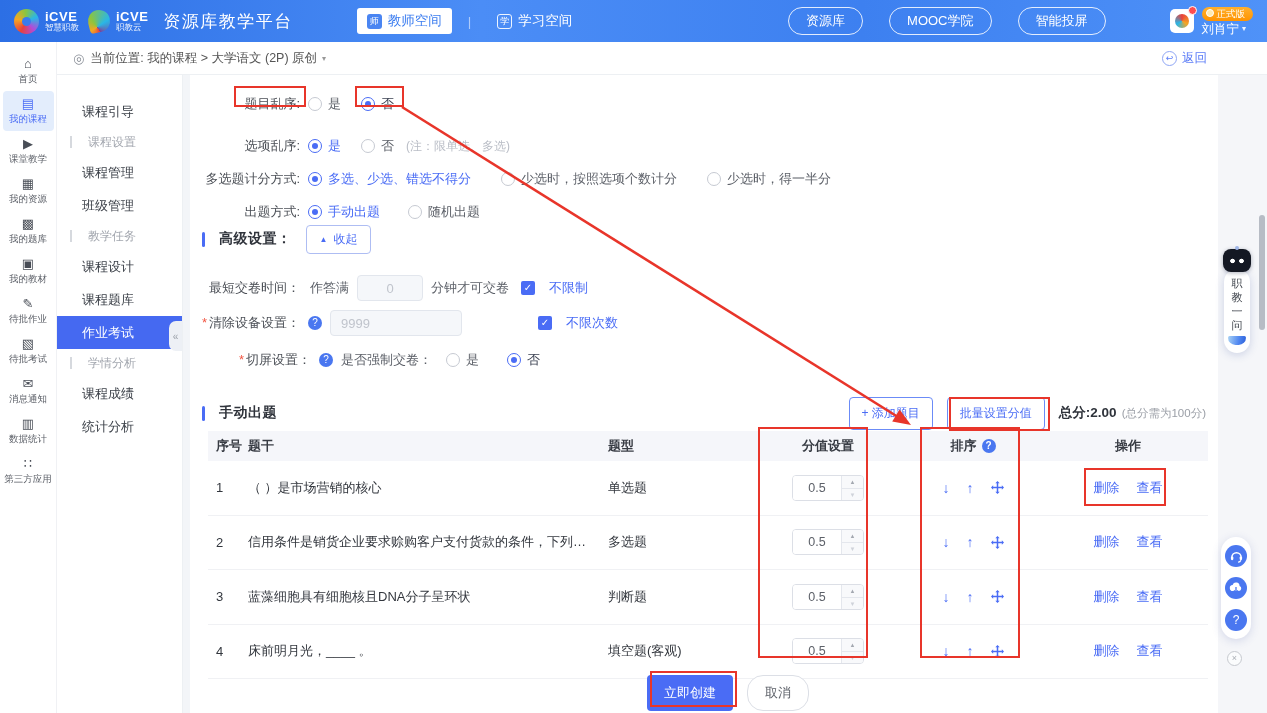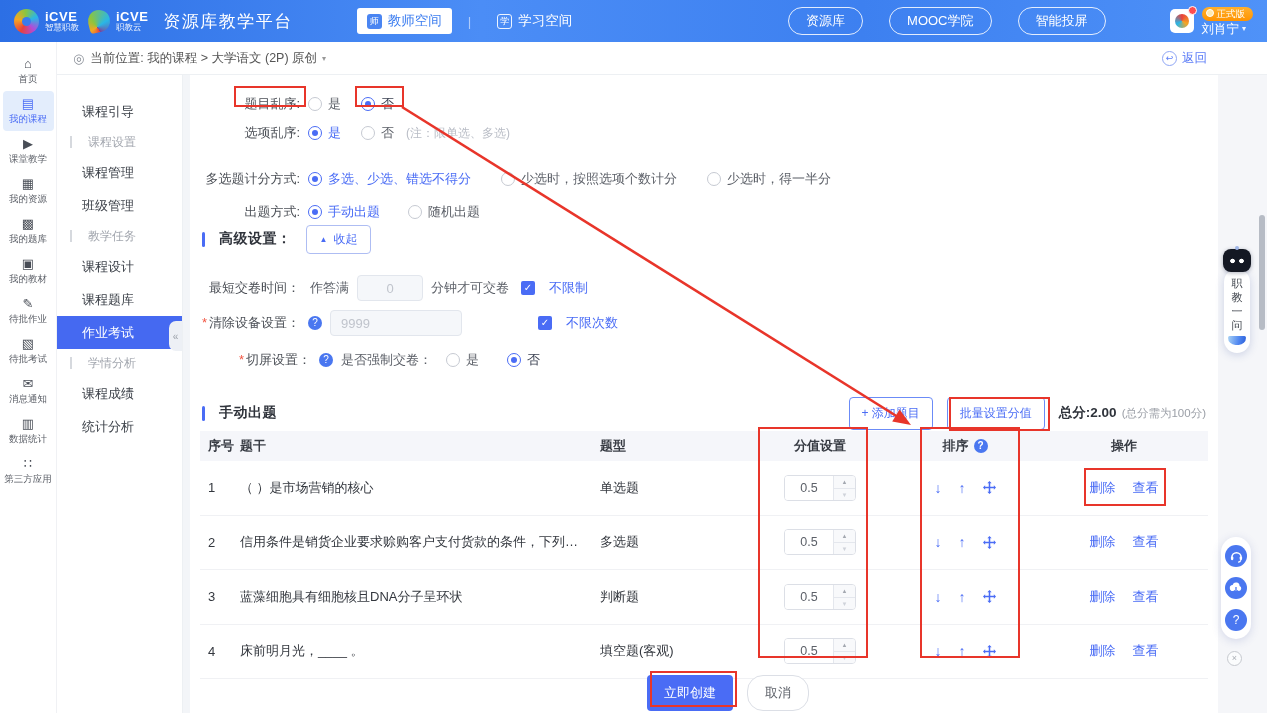--- a/index.html
+++ b/index.html
@@ -90,21 +90,21 @@
   .star{color:#f25643;margin-right:2px;}
   .qicon{width:14px;height:14px;border-radius:50%;background:#4a77f0;color:#fff;font-size:10px;line-height:14px;text-align:center;display:inline-block;flex:none;cursor:pointer;}
 
   .mhead{position:absolute;top:320px;left:0;right:0;height:36px;display:flex;align-items:center;padding:0 12px;gap:14px;}
   .btn-blue-outline{border:1px solid #6b8bf7;color:#4a6cf5;background:#fff;border-radius:4px;font-size:12px;padding:7px 12px;white-space:nowrap;cursor:pointer;}
   .total{display:flex;align-items:baseline;gap:5px;white-space:nowrap;}
   .total b{font-size:13.5px;color:#2f333b;}
   .total span{font-size:11.5px;color:#9a9ea6;}
 
   .qtable{position:absolute;top:356px;left:10px;width:1008px;font-size:13px;color:#33373e;}
-  .trow{display:grid;grid-template-columns:40px 360px 150px 140px 150px 1fr;align-items:center;}
+  .trow{display:grid;grid-template-columns:40px 360px 150px 140px 150px 1fr;align-items:center;margin-left:8px;}
   .thead{background:#f5f6fa;height:30px;font-weight:bold;color:#383c44;}
   .tb .trow{height:54.5px;border-bottom:1px solid #f0f1f4;background:#fff;}
   .c-center{justify-self:center;display:flex;align-items:center;gap:5px;}
   .c-no{padding-left:8px;}
   .stem{overflow:hidden;white-space:nowrap;text-overflow:ellipsis;padding-right:14px;}
   .spinner{display:flex;width:72px;height:26px;border:1px solid #dcdfe6;border-radius:4px;overflow:hidden;background:#fff;}
   .spin-val{width:48px;border:none;outline:none;font-size:12.5px;color:#5d6169;text-align:center;background:#fff;}
   .spin-btns{width:23px;display:flex;flex-direction:column;border-left:1px solid #e4e7ed;background:#f8f9fb;}
   .spin-btns span{flex:1;font-size:6px;color:#a3a8b0;text-align:center;line-height:12px;cursor:pointer;}
   .spin-btns span + span{border-top:1px solid #e4e7ed;color:#cfd3da;}
@@ -275,21 +275,21 @@
           <span class="radio"></span>
           <span>是</span>
         </label>
         <label class="opt seld">
           <span class="radio"></span>
           <span>否</span>
         </label>
       </div>
     </div>
 
-    <div class="srow" style="top:31px">
+    <div class="srow" style="top:44px">
       <span class="lbl">选项乱序:</span>
       <div class="opts">
         <label class="opt sel">
           <span class="radio"></span>
           <span>是</span>
         </label>
         <label class="opt">
           <span class="radio"></span>
           <span>否</span>
         </label>

